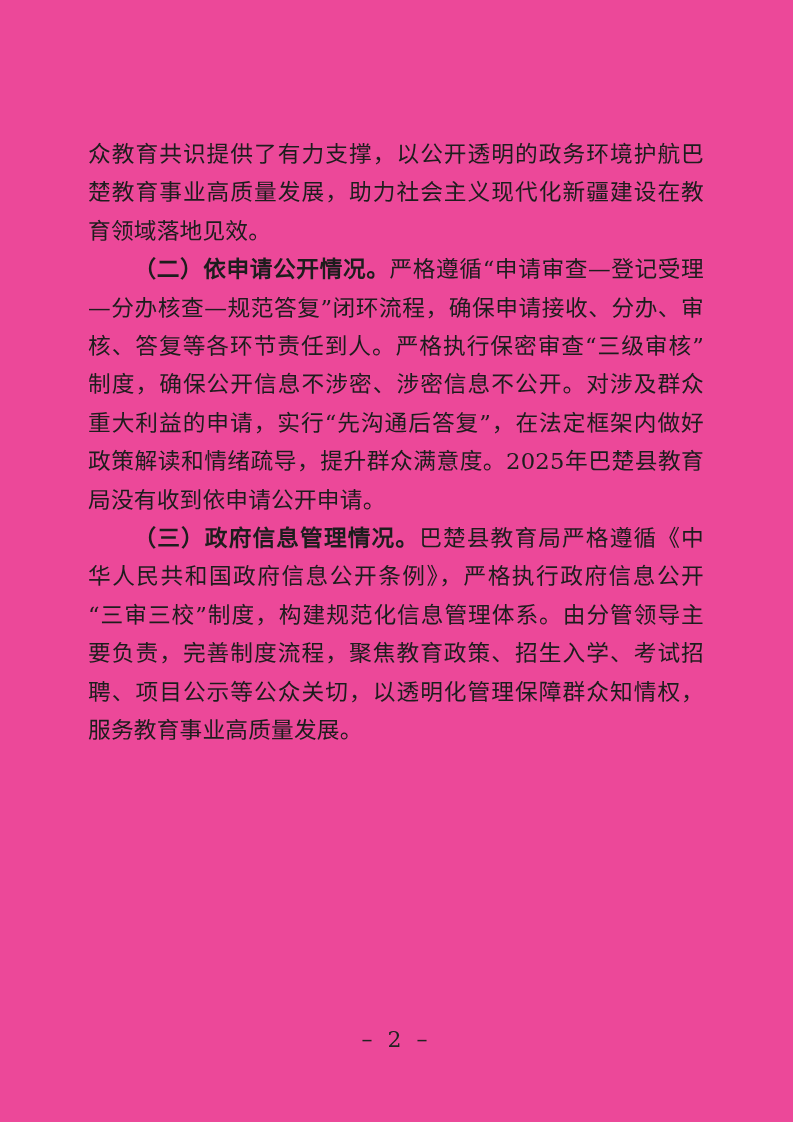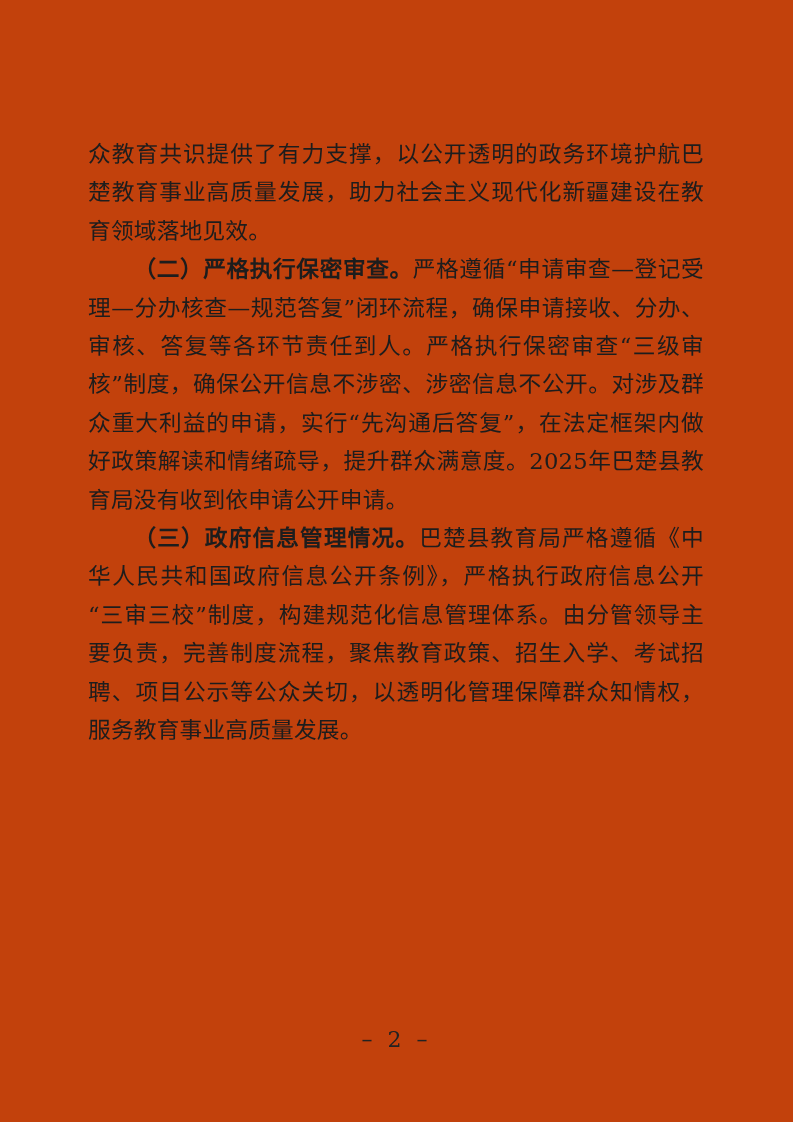--- a/index.html
+++ b/index.html
@@ -4,21 +4,21 @@
 <style>
   html, body {
     margin: 0;
     padding: 0;
     background: #ffffff;
   }
   .page {
     position: relative;
     width: 793px;
     height: 1122px;
-    background: #c2410c;
+    background: #ec4899;
     overflow: hidden;
     font-family: "DejaVu Serif", "Liberation Serif", serif;
     color: #1d1d1d;
   }
   .content {
     position: absolute;
     left: 88px;
     top: 135px;
     width: 616px;
   }
@@ -56,21 +56,21 @@
 
 <div class="page">
 
   <div class="content">
 
     <p class="para">
       <span>众教育共识提供了有力支撑，以公开透明的政务环境护航巴楚教育事业高质量发展，助力社会主义现代化新疆建设在教育领域落地见效。</span>
     </p>
 
     <p class="para indent">
-      <span class="section-heading">（二）严格执行保密审查。</span><span>严格遵循“申请审查—登记受理—分办核查—规范答复”闭环流程，确保申请接收、分办、审核、答复等各环节责任到人。严格执行保密审查“三级审核”制度，确保公开信息不涉密、涉密信息不公开。对涉及群众重大利益的申请，实行“先沟通后答复”，在法定框架内做好政策解读和情绪疏导，提升群众满意度。2025年巴楚县教育局没有收到依申请公开申请。</span>
+      <span class="section-heading">（二）依申请公开情况。</span><span>严格遵循“申请审查—登记受理—分办核查—规范答复”闭环流程，确保申请接收、分办、审核、答复等各环节责任到人。严格执行保密审查“三级审核”制度，确保公开信息不涉密、涉密信息不公开。对涉及群众重大利益的申请，实行“先沟通后答复”，在法定框架内做好政策解读和情绪疏导，提升群众满意度。2025年巴楚县教育局没有收到依申请公开申请。</span>
     </p>
 
     <p class="para indent">
       <span class="section-heading">（三）政府信息管理情况。</span><span>巴楚县教育局严格遵循《中华人民共和国政府信息公开条例》，严格执行政府信息公开“三审三校”制度，构建规范化信息管理体系。由分管领导主要负责，完善制度流程，聚焦教育政策、招生入学、考试招聘、项目公示等公众关切，以透明化管理保障群众知情权，服务教育事业高质量发展。</span>
     </p>
 
 
   </div>
 
   <div class="footer">

